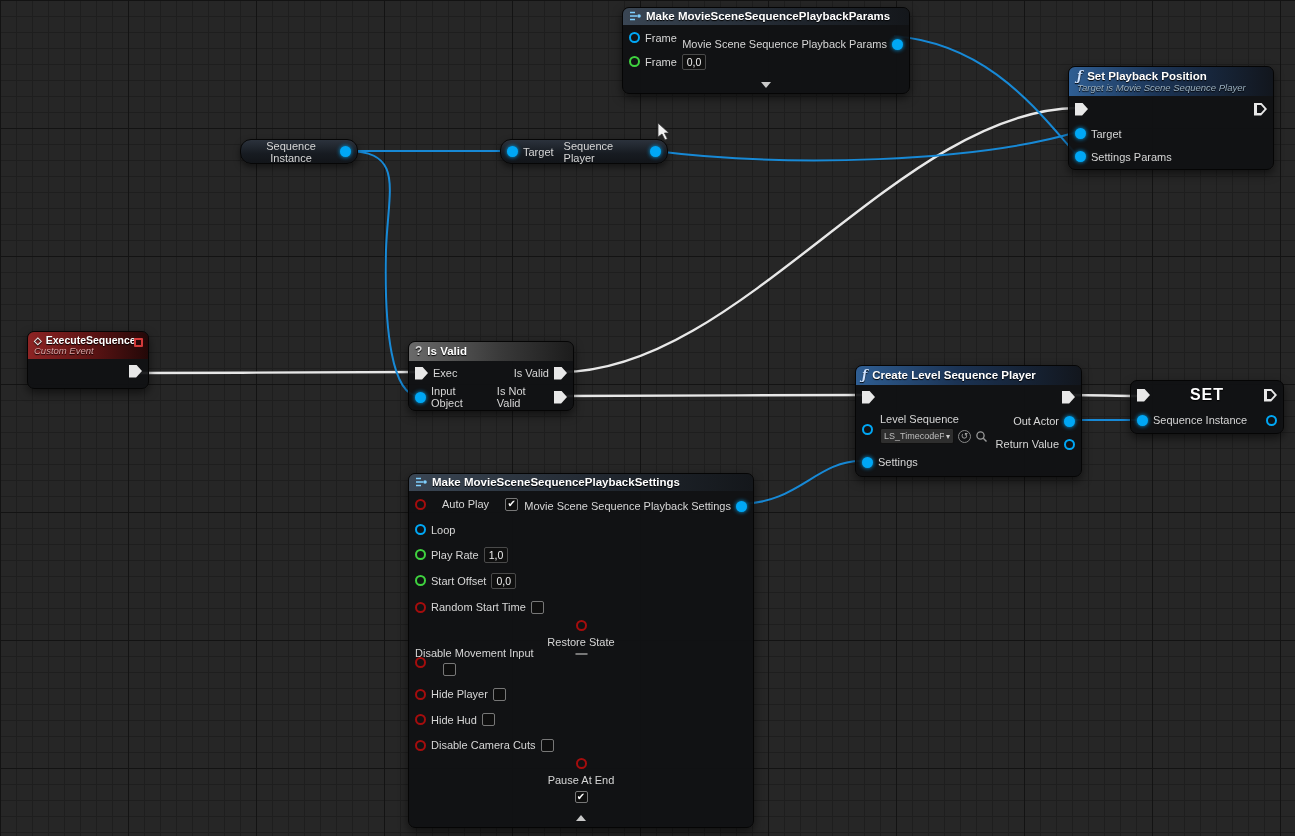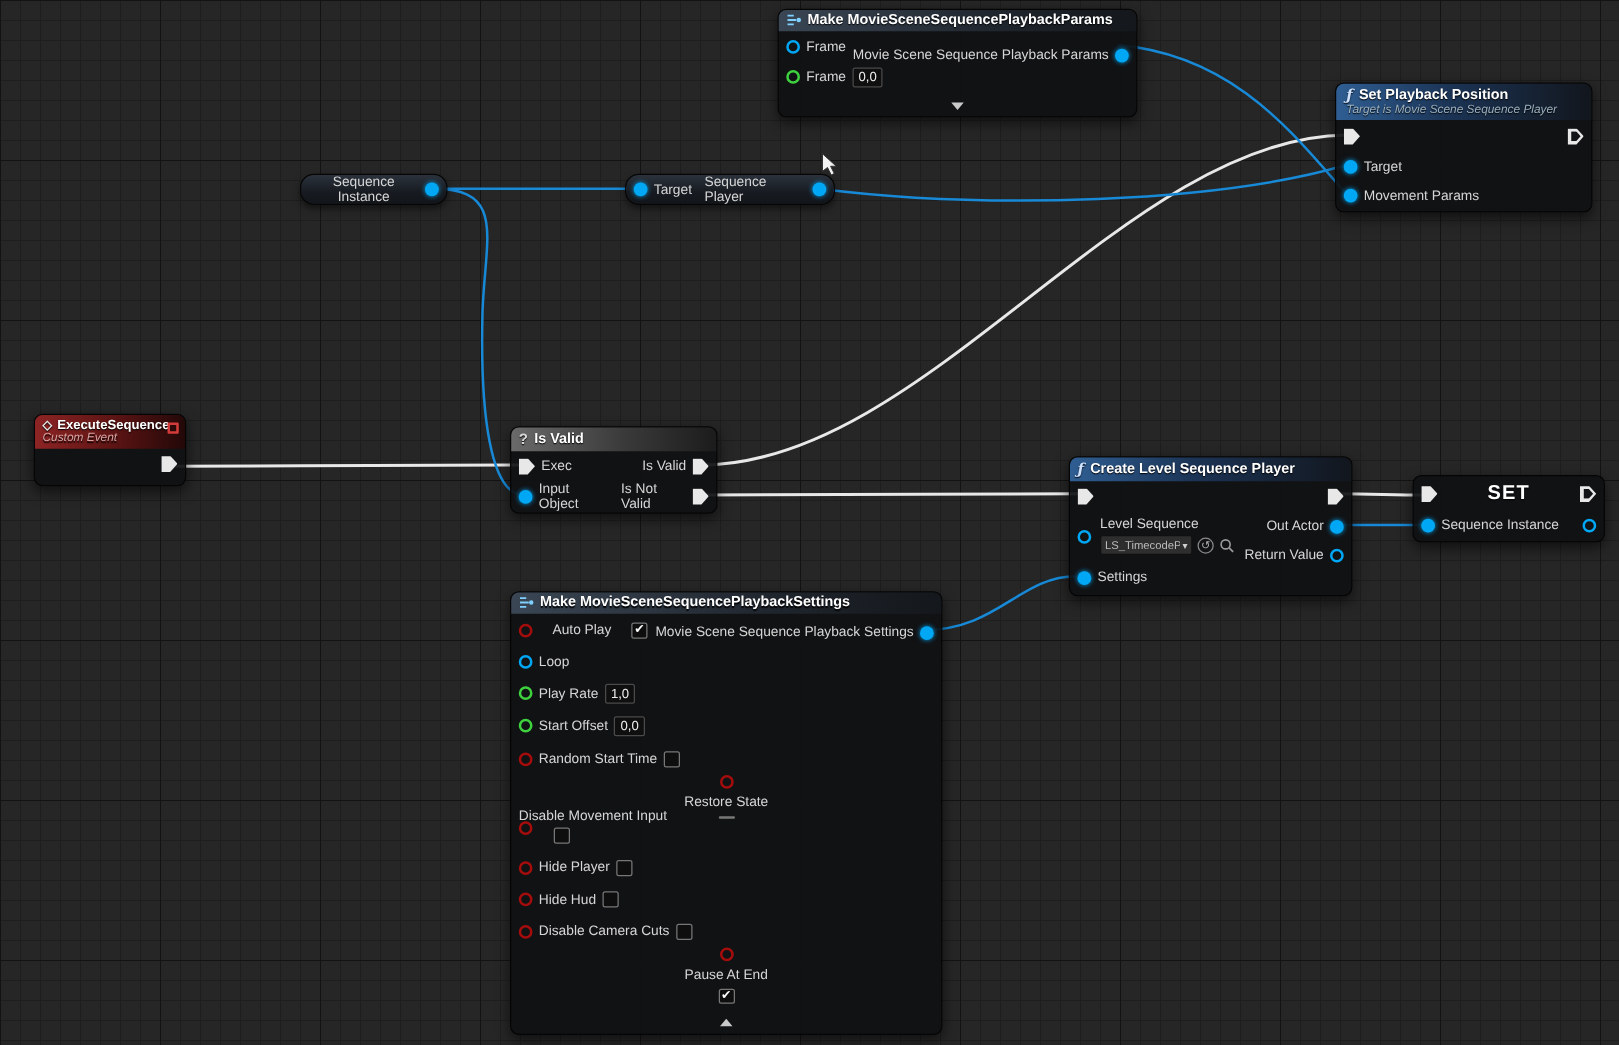--- a/index.html
+++ b/index.html
@@ -133,21 +133,21 @@
     <span class="exec"></span>
     <span class="spacer"></span>
     <span class="exec hollow"></span>
   </div>
   <div class="row" style="height:23px;">
     <span class="pin obj filled"></span>
     <span class="lbl">Target</span>
   </div>
   <div class="row" style="height:23px;">
     <span class="pin obj filled"></span>
-    <span class="lbl">Movement Params</span>
+    <span class="lbl">Settings Params</span>
   </div>
 </div>
 
 <div class="pill" style="left:240px;top:139px;width:104px;">
   <span class="lbl" style="flex:1;text-align:center;">Sequence Instance</span>
   <span class="pin obj filled"></span>
 </div>
 
 <div class="pill" style="left:500px;top:139px;width:154px;">
   <span class="pin obj filled"></span>

